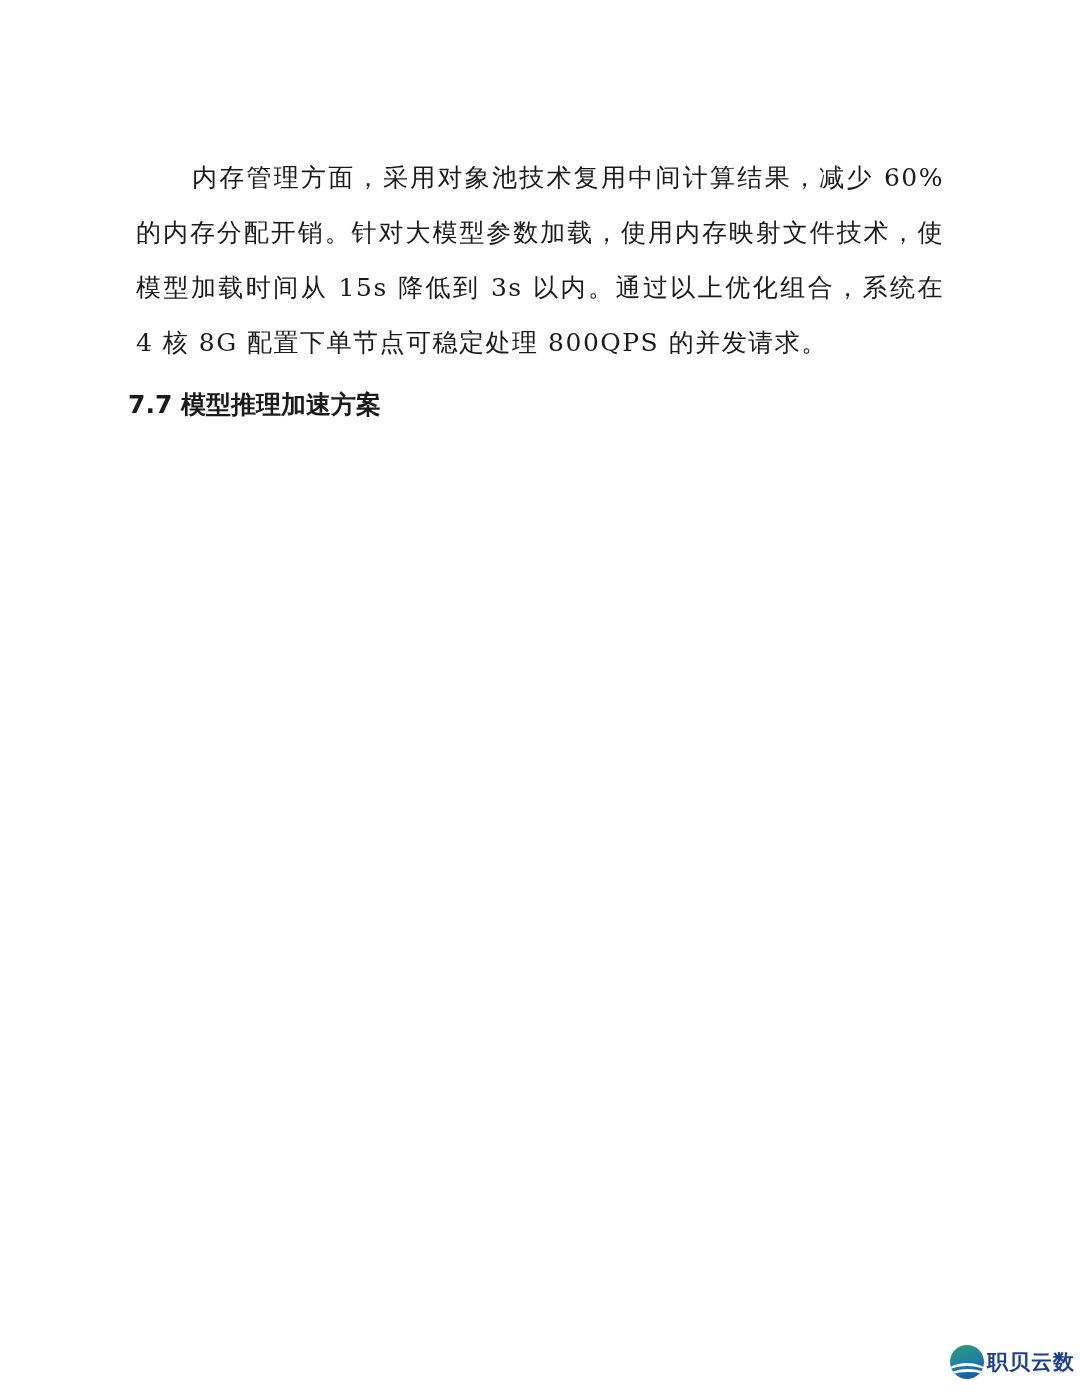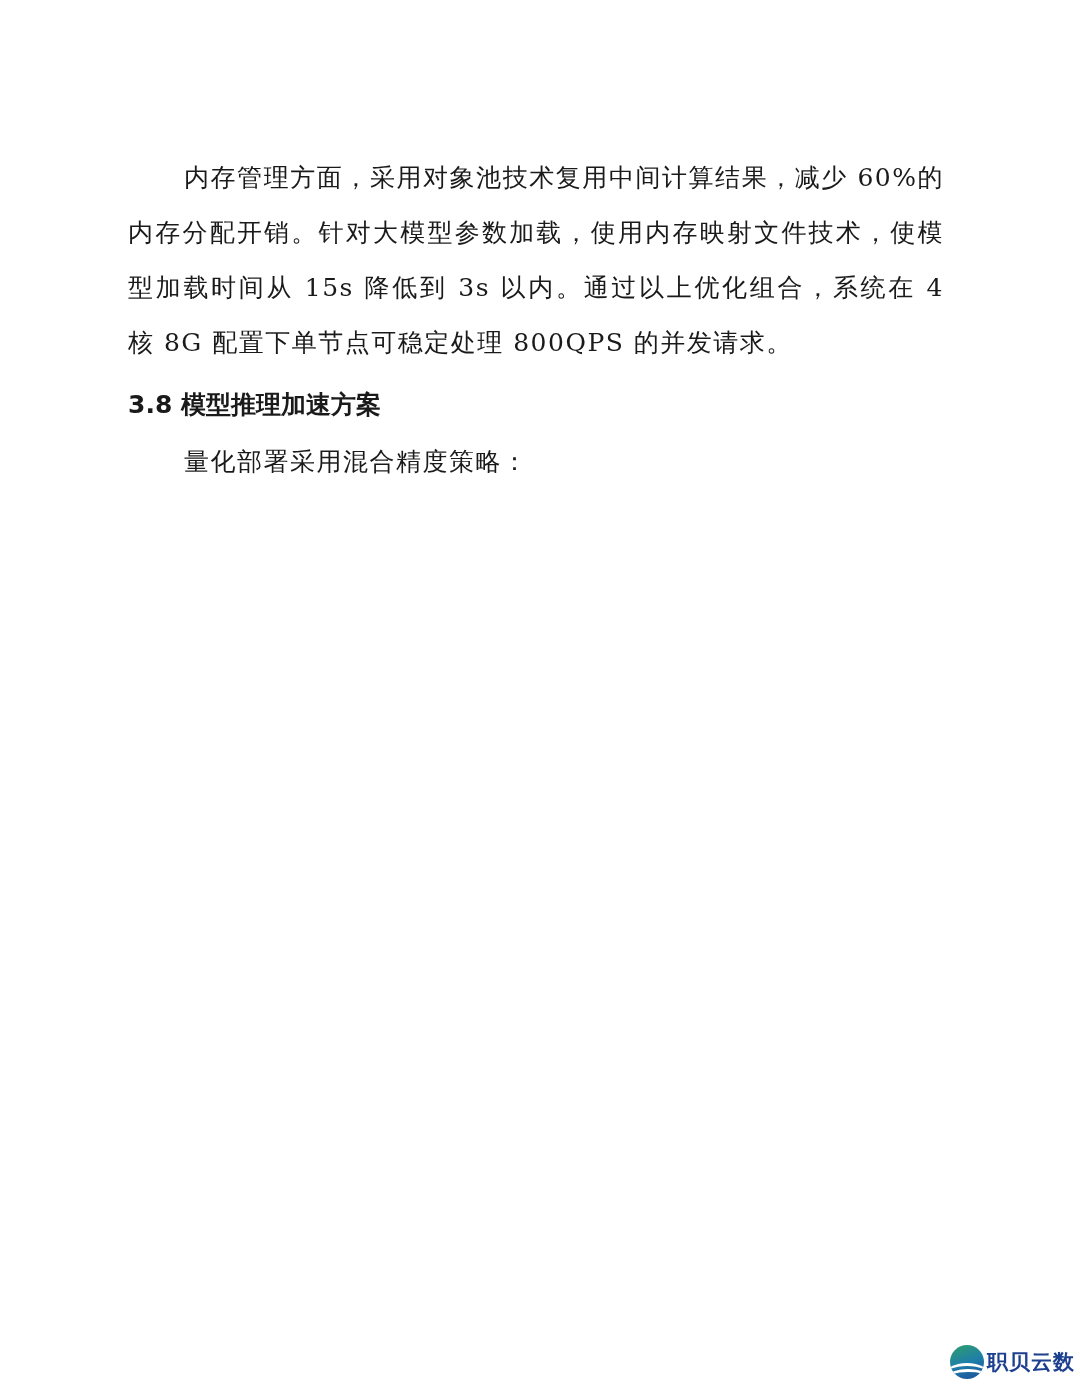--- a/index.html
+++ b/index.html
@@ -24,20 +24,21 @@
     .para {
       font-size: 25px;
       line-height: 55px;
       margin: 0;
       text-align: justify;
       text-justify: inter-character;
       letter-spacing: 1.5px;
     }
     .para.indent {
       text-indent: 56px;
+      margin-left: 8px;
     }
     .heading {
       font-family: "DejaVu Sans", "Liberation Sans", sans-serif;
       font-weight: bold;
       font-size: 25px;
       line-height: 30px;
       margin: 0;
       padding-top: 20px;
       padding-bottom: 14px;
     }
@@ -84,21 +85,20 @@
       color: #1d3f8f;
       letter-spacing: 1px;
     }
   </style>
 </head>
 <body>
 
 <div class="page">
   <p class="para indent">内存管理方面，采用对象池技术复用中间计算结果，减少 60%的内存分配开销。针对大模型参数加载，使用内存映射文件技术，使模型加载时间从 15s 降低到 3s 以内。通过以上优化组合，系统在 4 核 8G 配置下单节点可稳定处理 800QPS 的并发请求。</p>
 
-  <h2 class="heading">3.8 模型推理加速方案</h2>
+  <h2 class="heading">7.7 模型推理加速方案</h2>
 
-  <p class="para indent">量化部署采用混合精度策略：</p>
 </div>
 
 <div class="logo">
   <span class="logo-mark"></span>
   <span class="logo-text">职贝云数</span>
 </div>
 
 </body></html>

